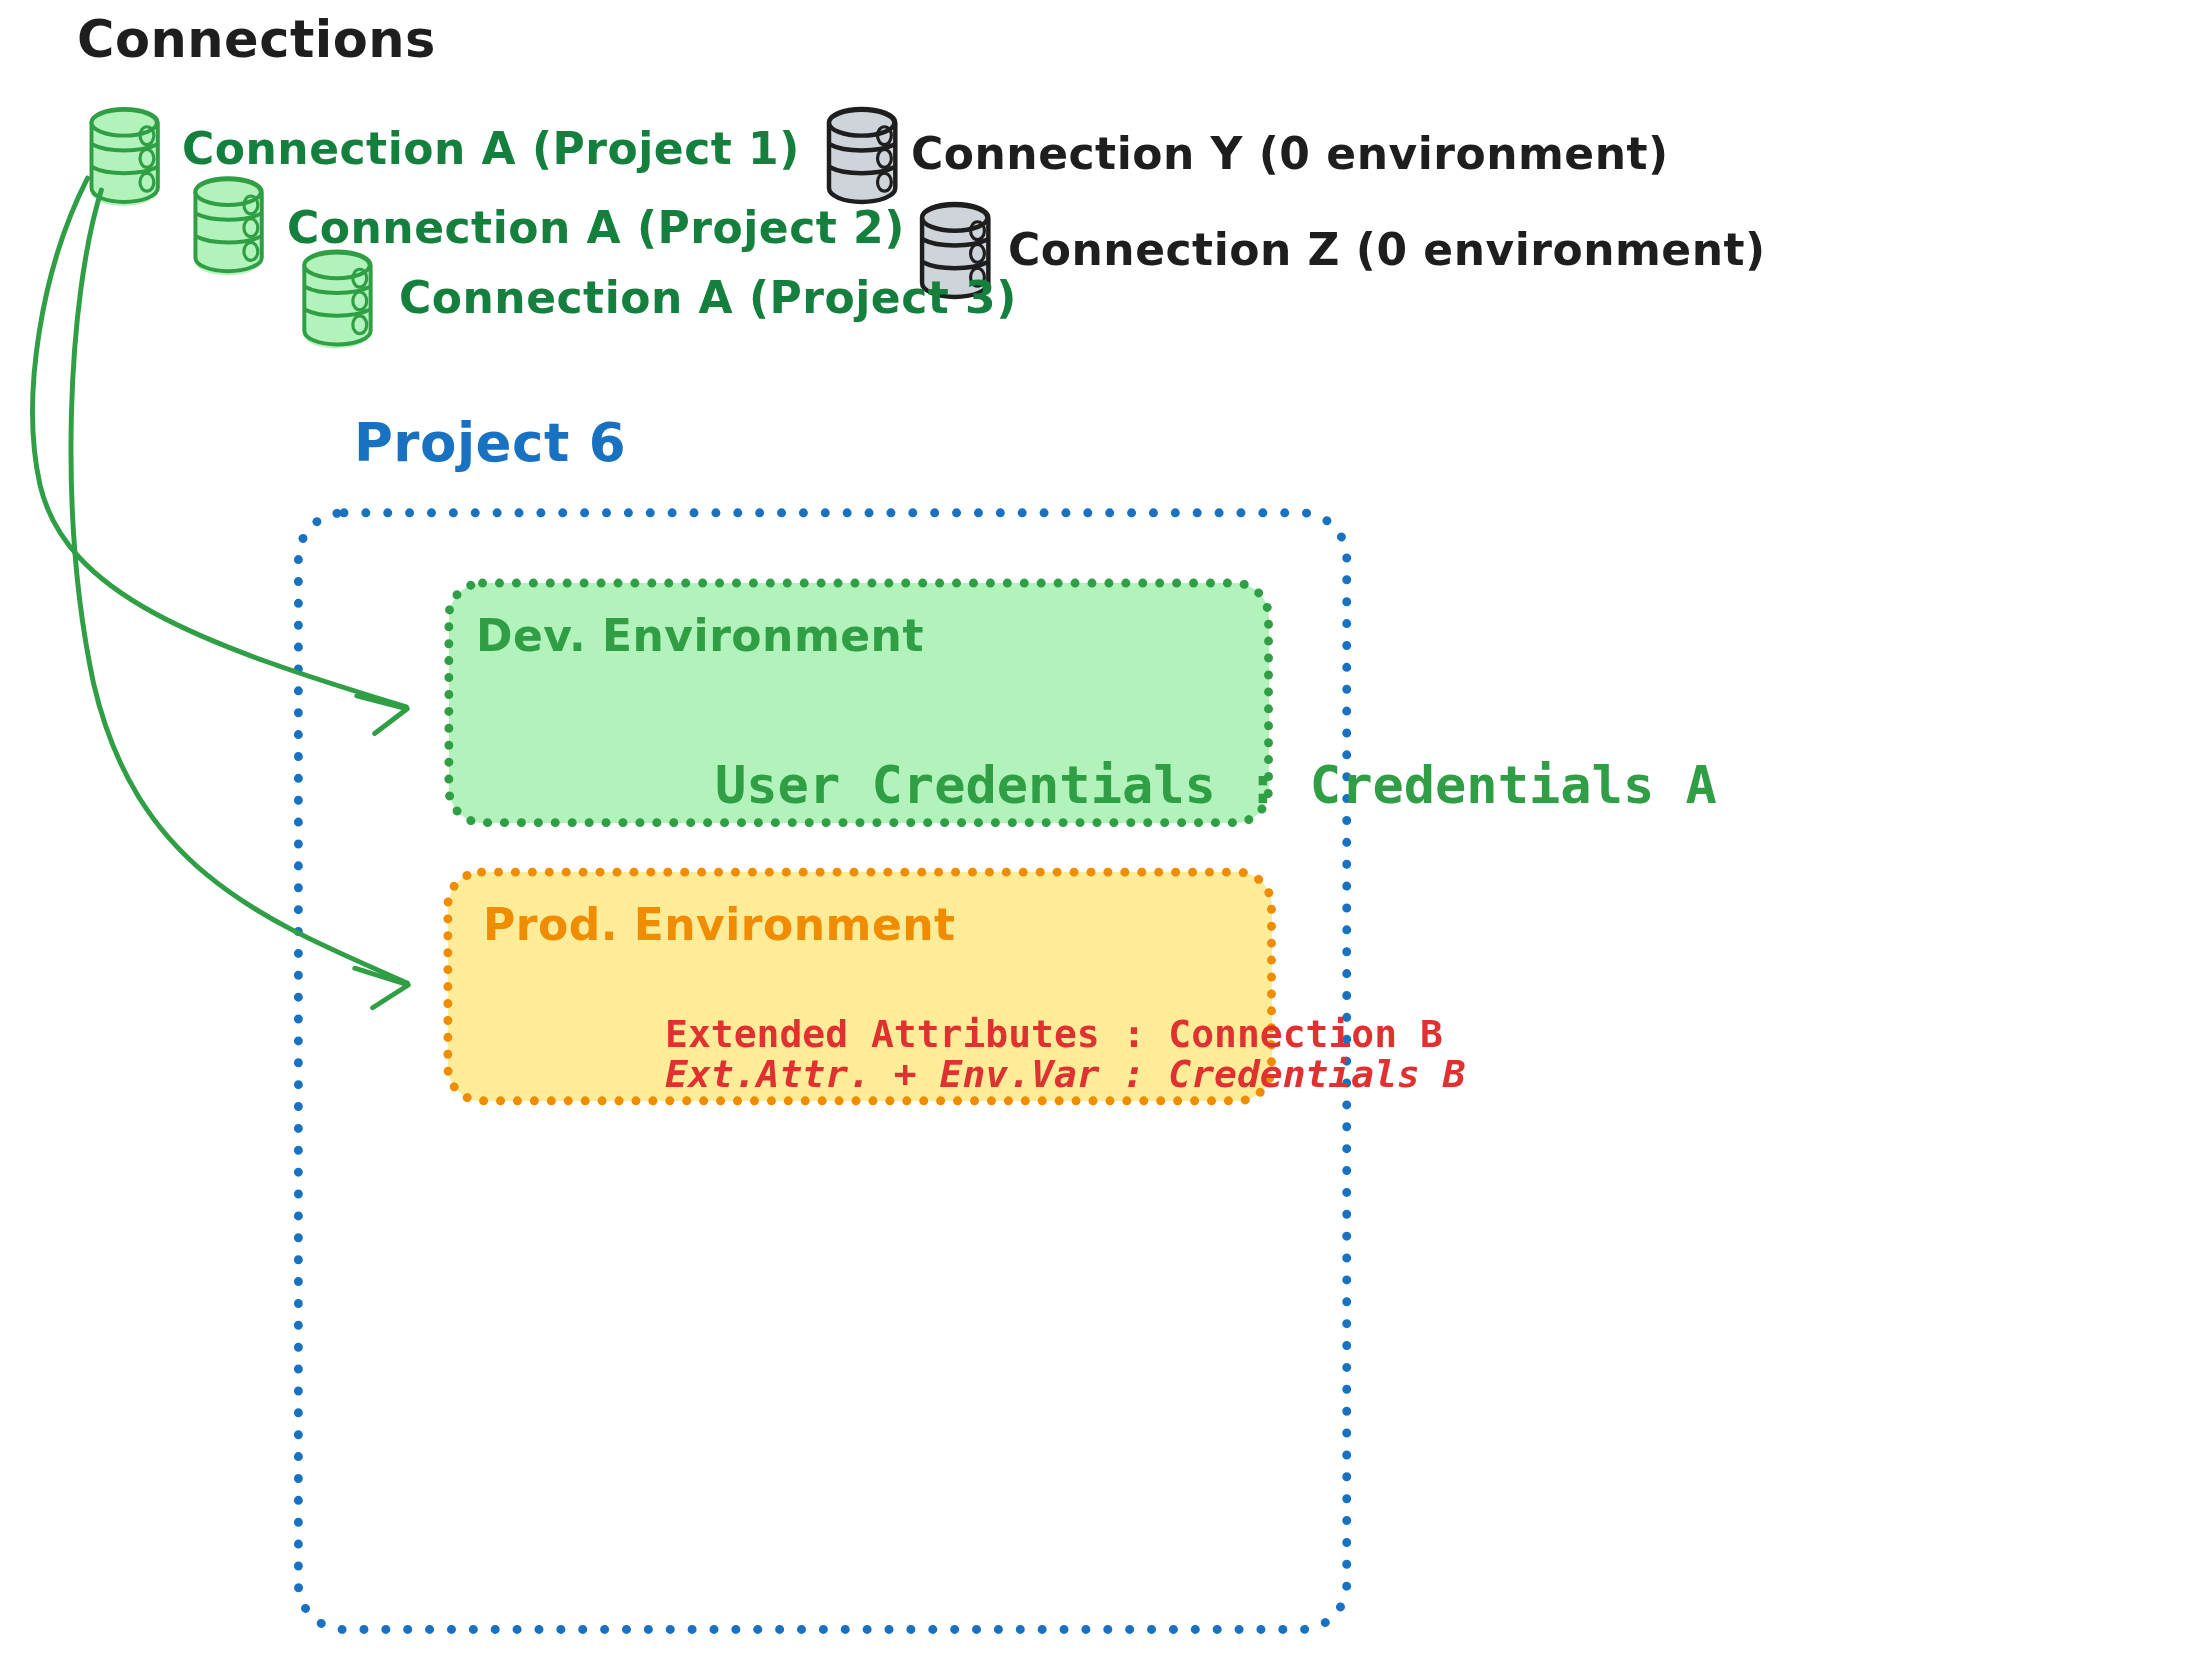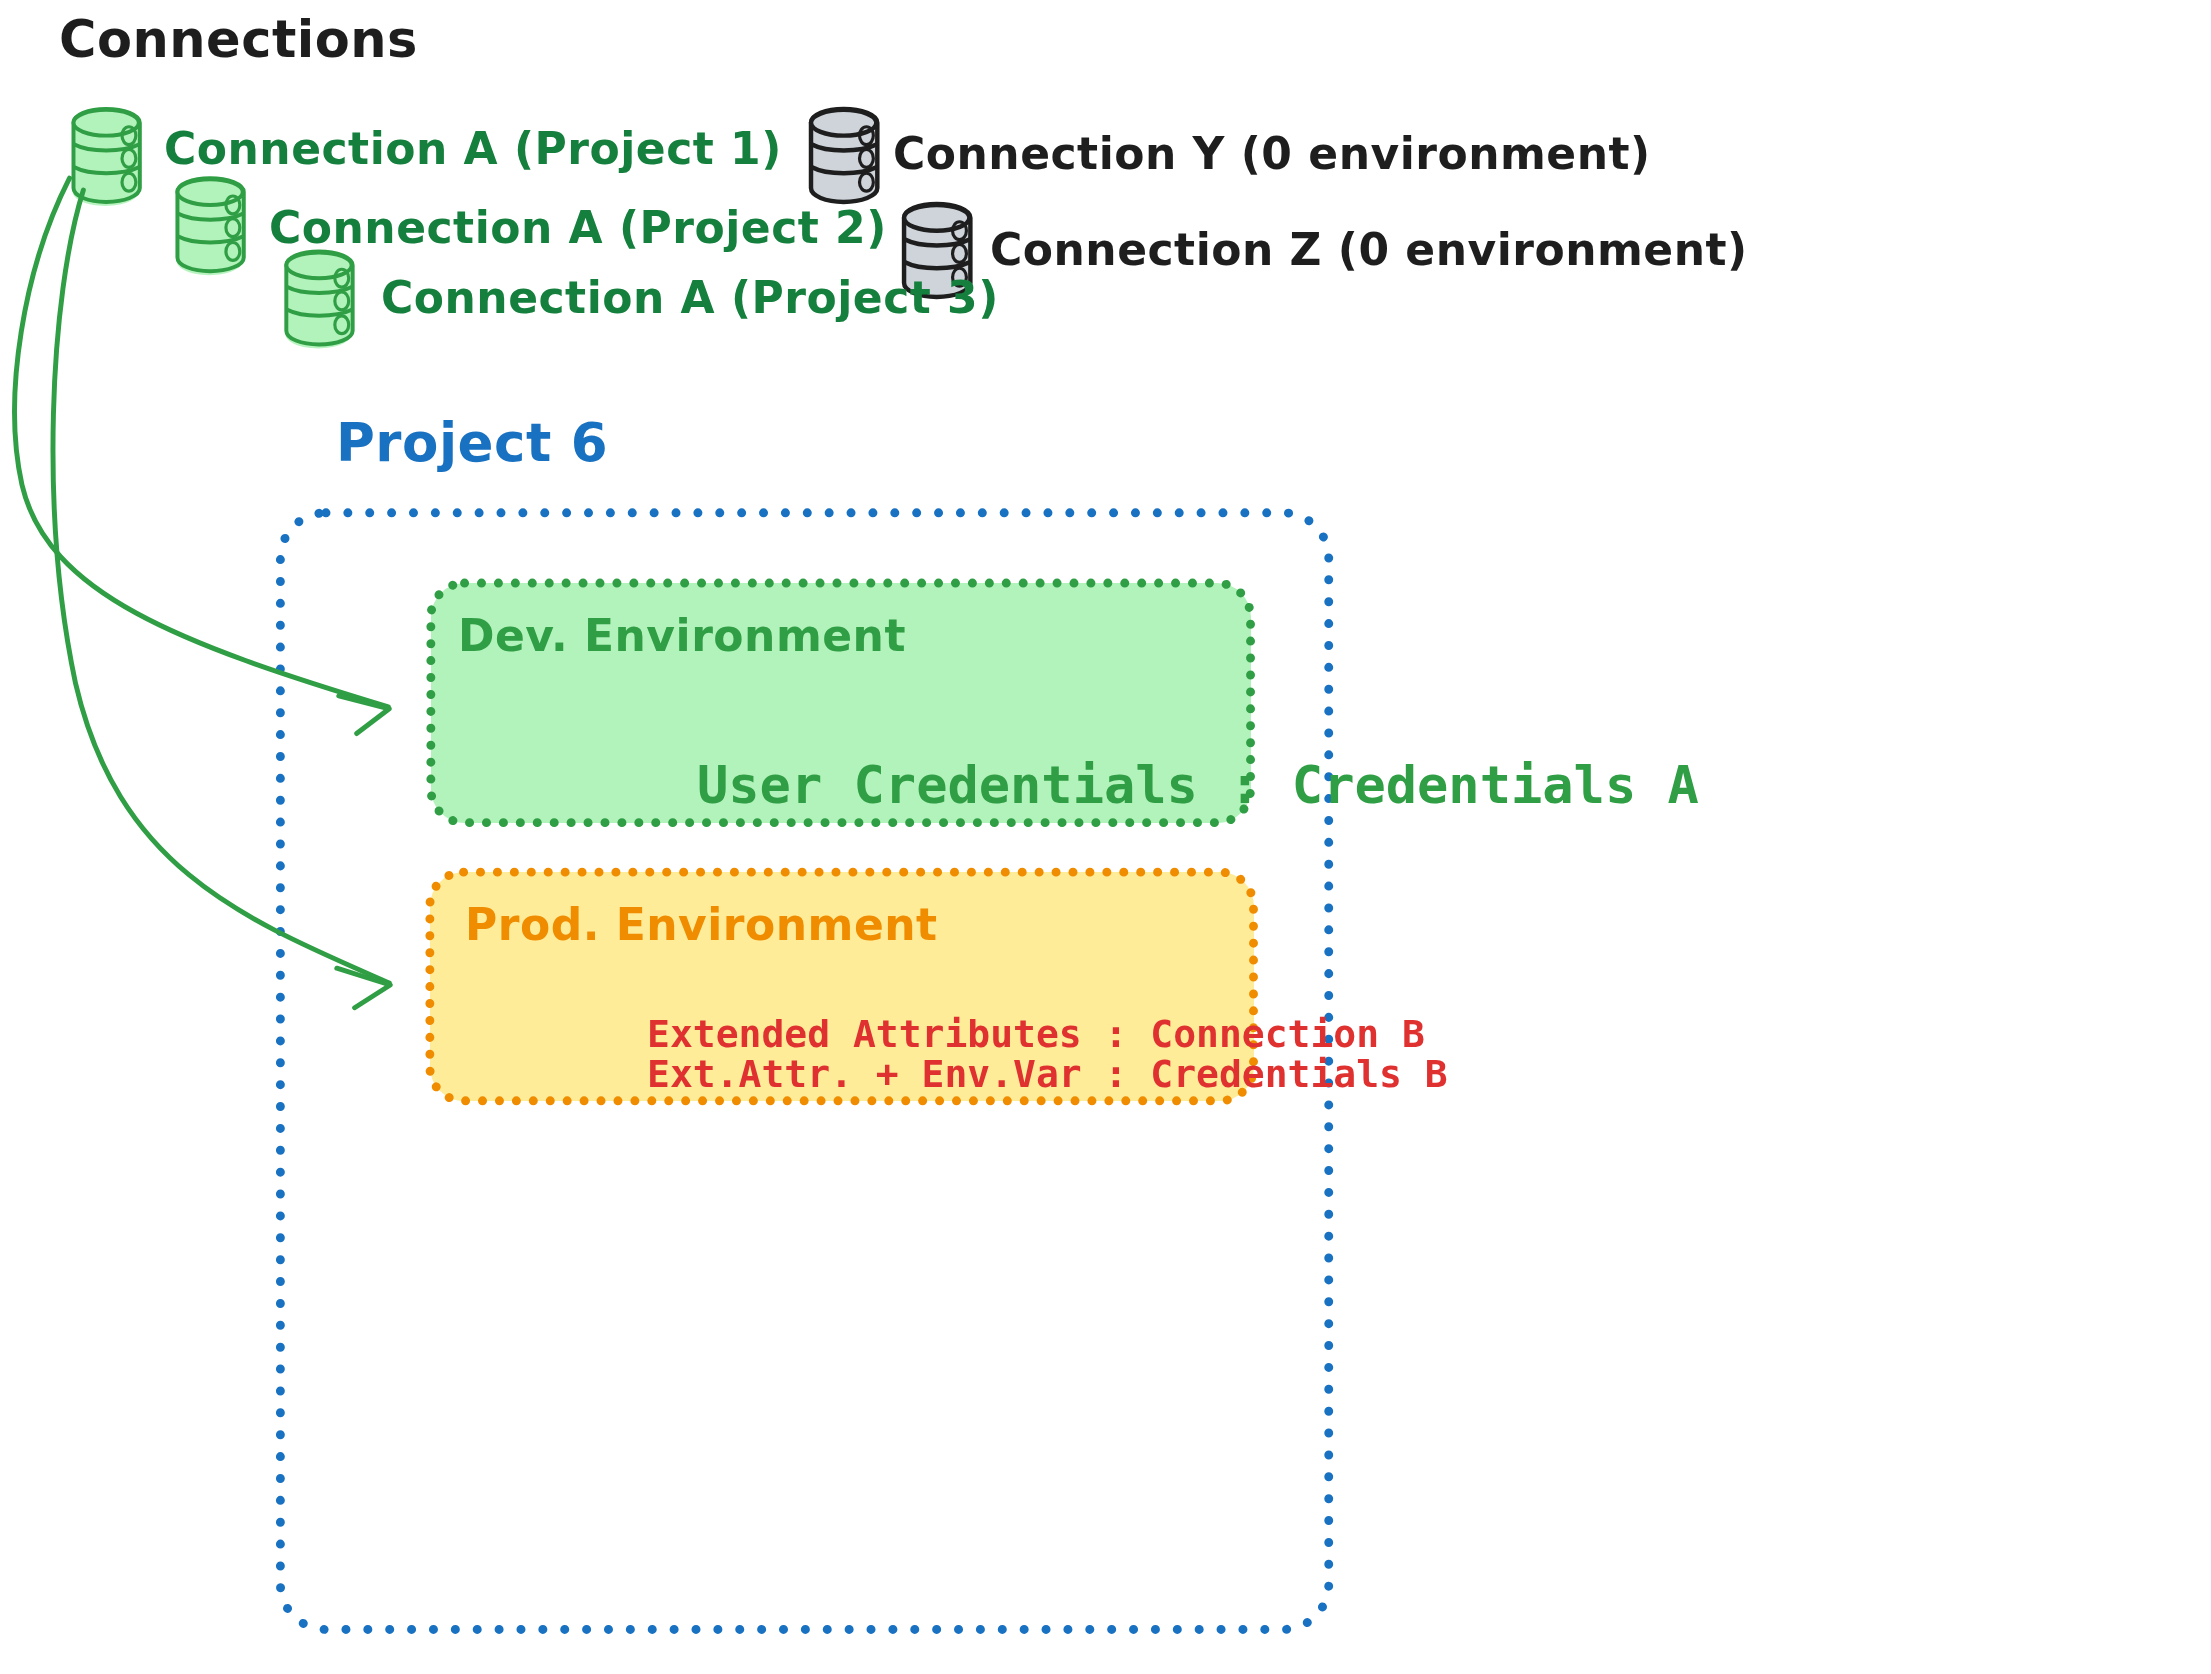--- a/index.html
+++ b/index.html
@@ -9,21 +9,21 @@
   }
   body {
     width: 2212px;
     height: 1674px;
     position: relative;
     overflow: hidden;
     font-family: "DejaVu Sans", sans-serif;
   }
   #stage {
     position: absolute;
-    left: 0; top: 0;
+    left: 18px; top: 0;
     width: 2180px;
     height: 1674px;
   }
   #vec {
     position: absolute;
     left: 0; top: 0;
     width: 2212px;
     height: 1674px;
     pointer-events: none;
   }
@@ -87,20 +87,21 @@
   }
   #prod-line1 {
     left: 647px; top: 1012px;
     font-size: 38px;
     color: #e03131;
   }
   #prod-line2 {
     left: 647px; top: 1052px;
     font-size: 38px;
     color: #e03131;
+    font-style: italic;
   }
 
   
   .fillbox {
     position: absolute;
     border-radius: 34px;
   }
   #fill-dev {
     left: 431px; top: 583px;
     width: 820px; height: 240px;

